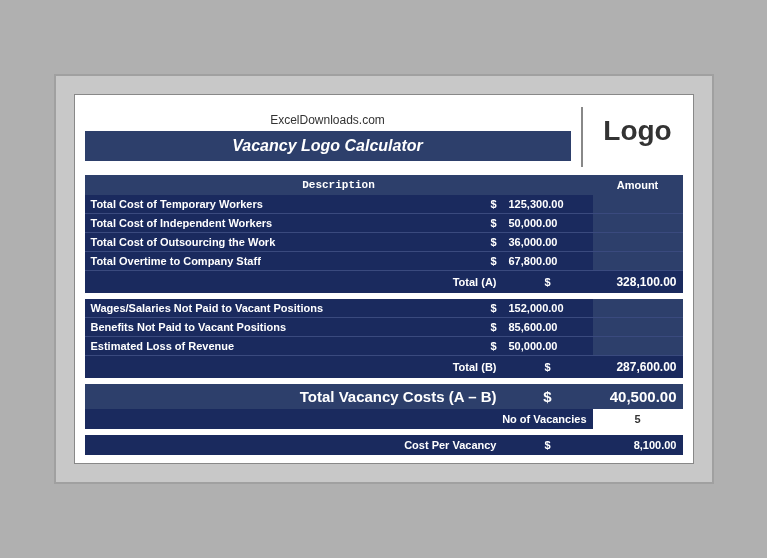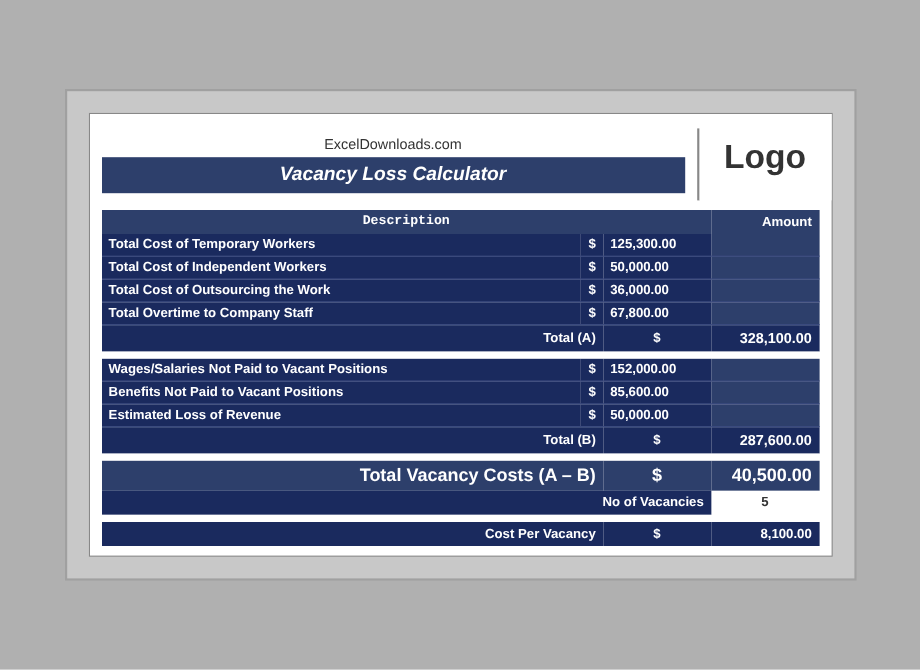--- a/index.html
+++ b/index.html
@@ -77,21 +77,21 @@
       background: #2d3f6b;
       color: white;
       padding: 4px 6px;
       font-weight: bold;
     }
     .col-header-row th:first-child {
       text-align: center;
       font-family: Liberation Mono, monospace;
     }
     .col-header-row th:last-child {
-      text-align: right;
+      text-align: center;
       margin-top: 20px;
     }
     .data-row td {
       background: #1a2a5e;
       color: white;
       padding: 3px 6px;
       font-weight: bold;
       border-bottom: 1px solid #3a4a7e;
     }
     .data-row td.desc {
@@ -190,21 +190,21 @@
   </style>
 </head>
 <body>
 
 <div class="outer-container">
   <div class="inner-container">
 
     <div class="header">
       <div class="header-left">
         <span class="site-name">ExcelDownloads.com</span>
-        <div class="calc-title">Vacancy Loss Calculator</div>
+        <div class="calc-title">Vacancy Logo Calculator</div>
       </div>
       <div class="header-right">Logo</div>
     </div>
 
     <div class="table-area">
       <table>
 
         <thead>
           <tr class="col-header-row">
             <th colspan="3">Description</th>

